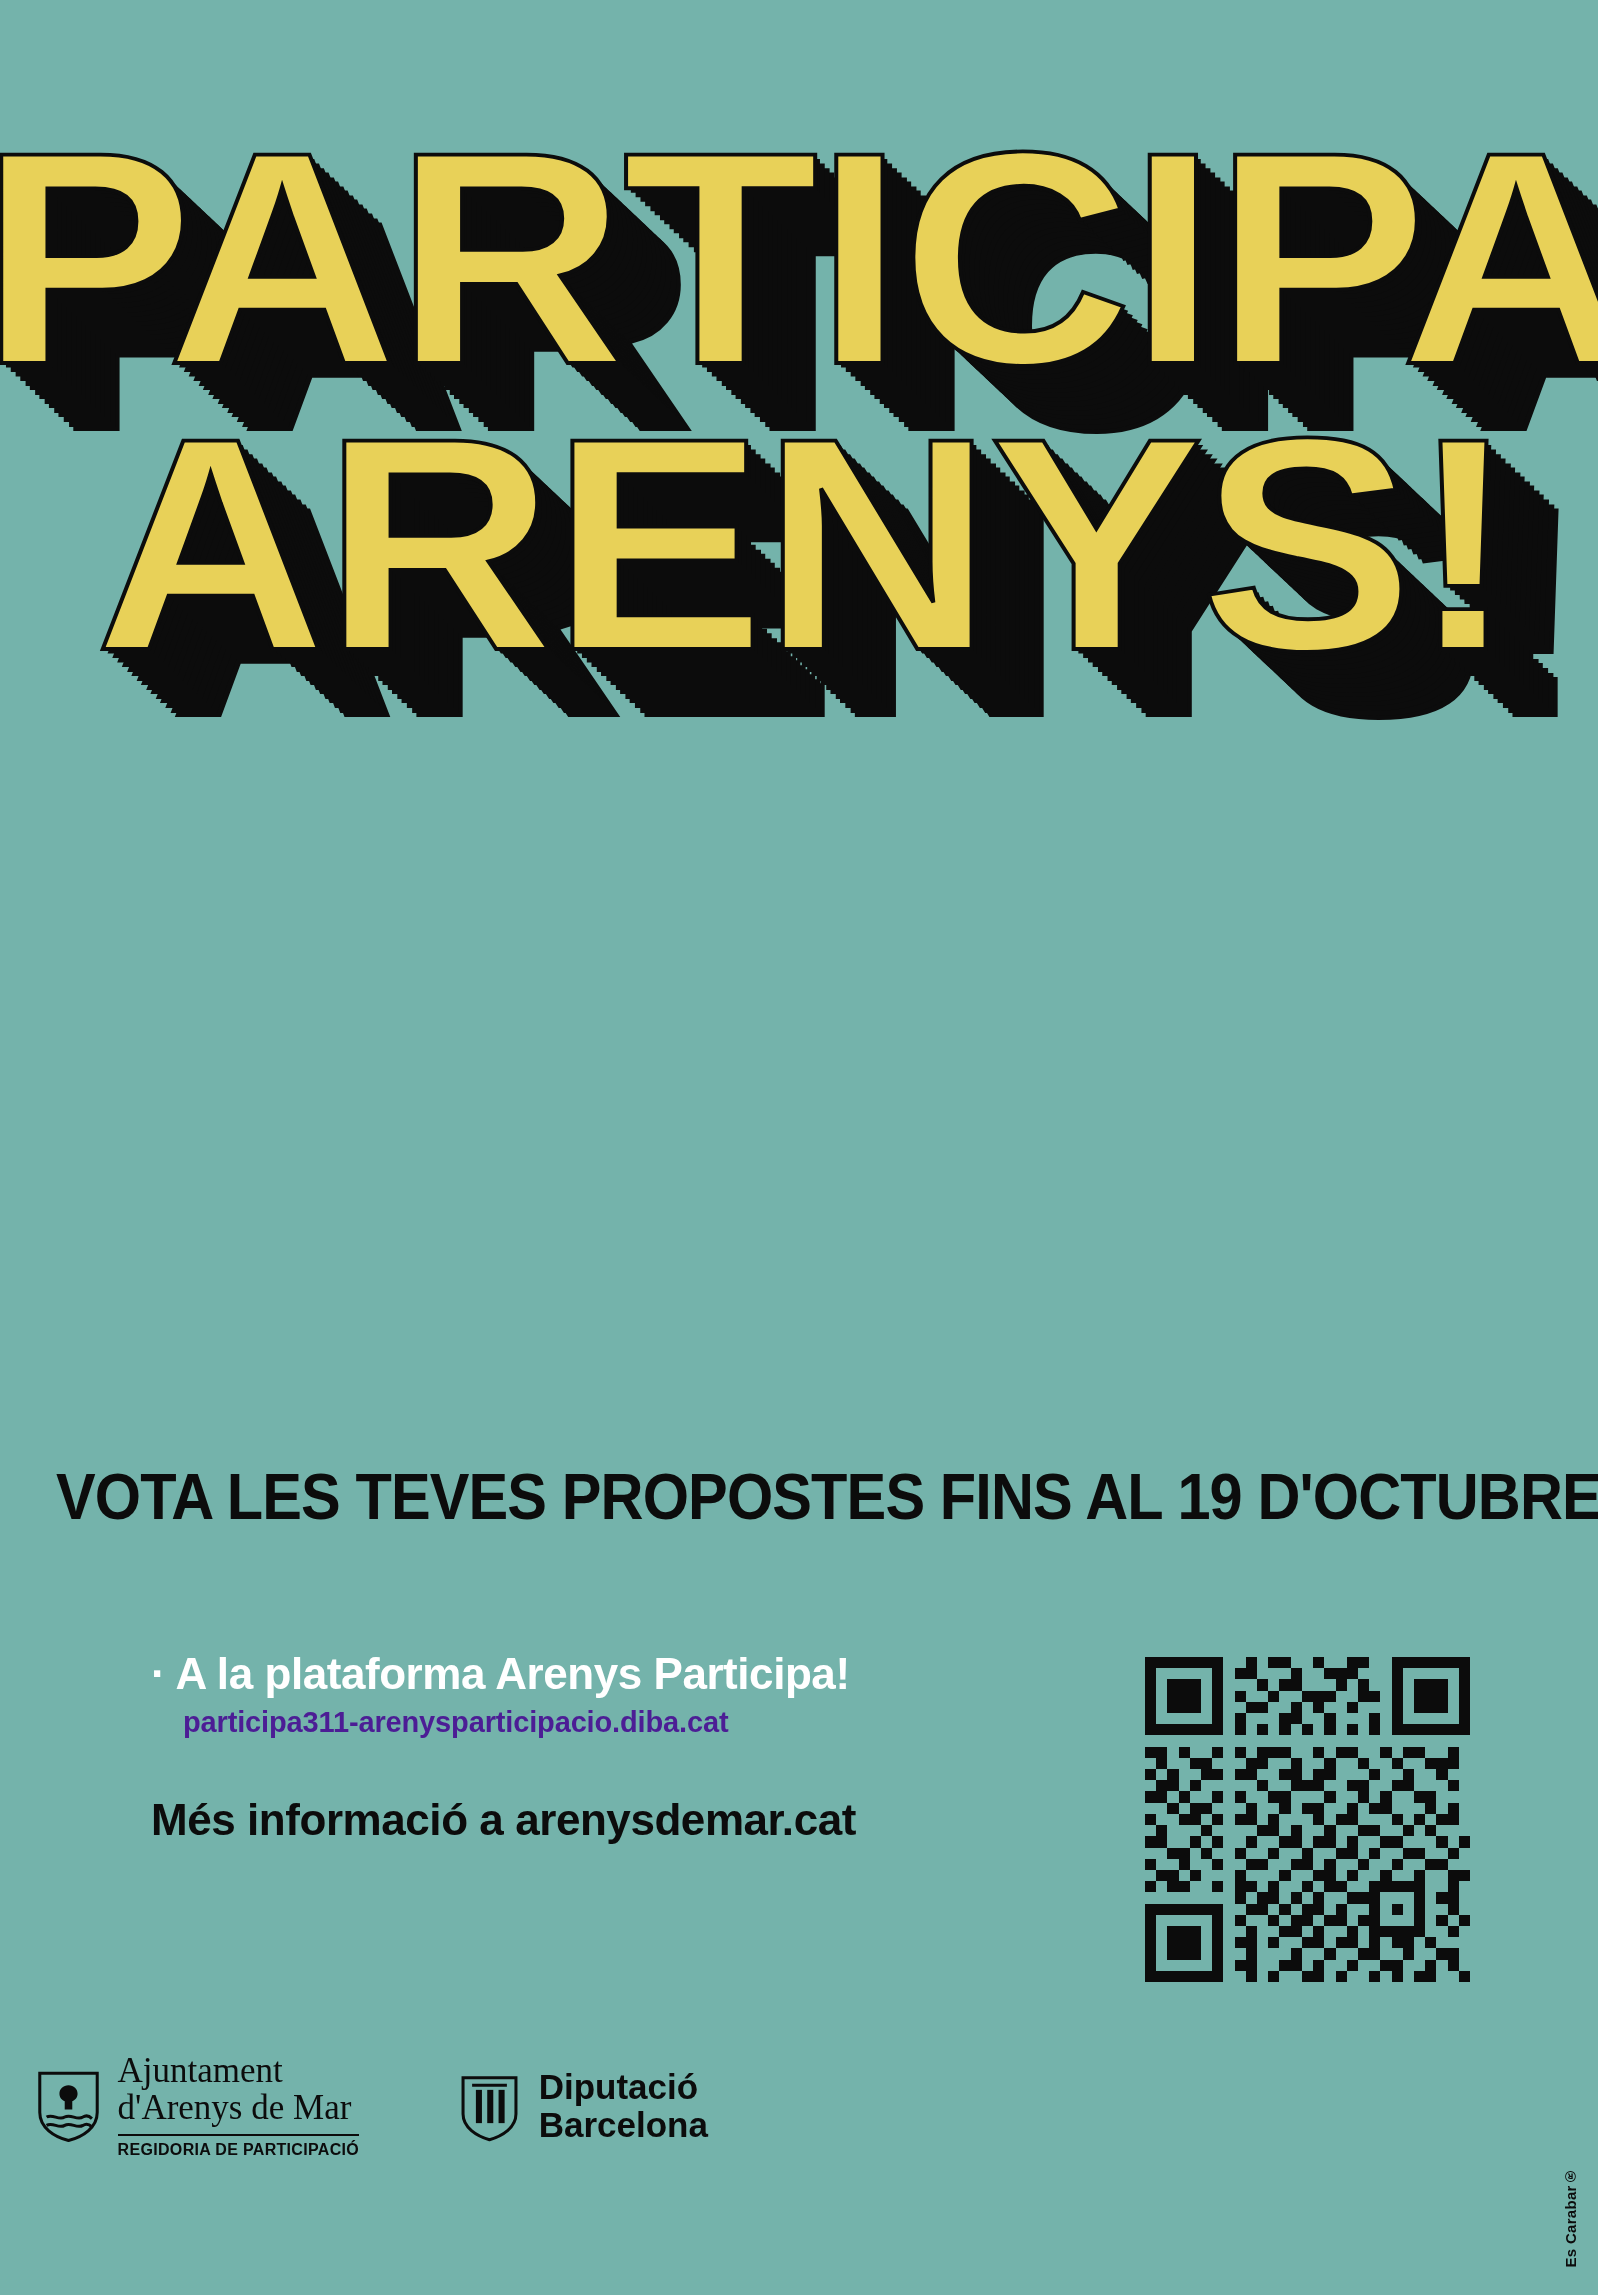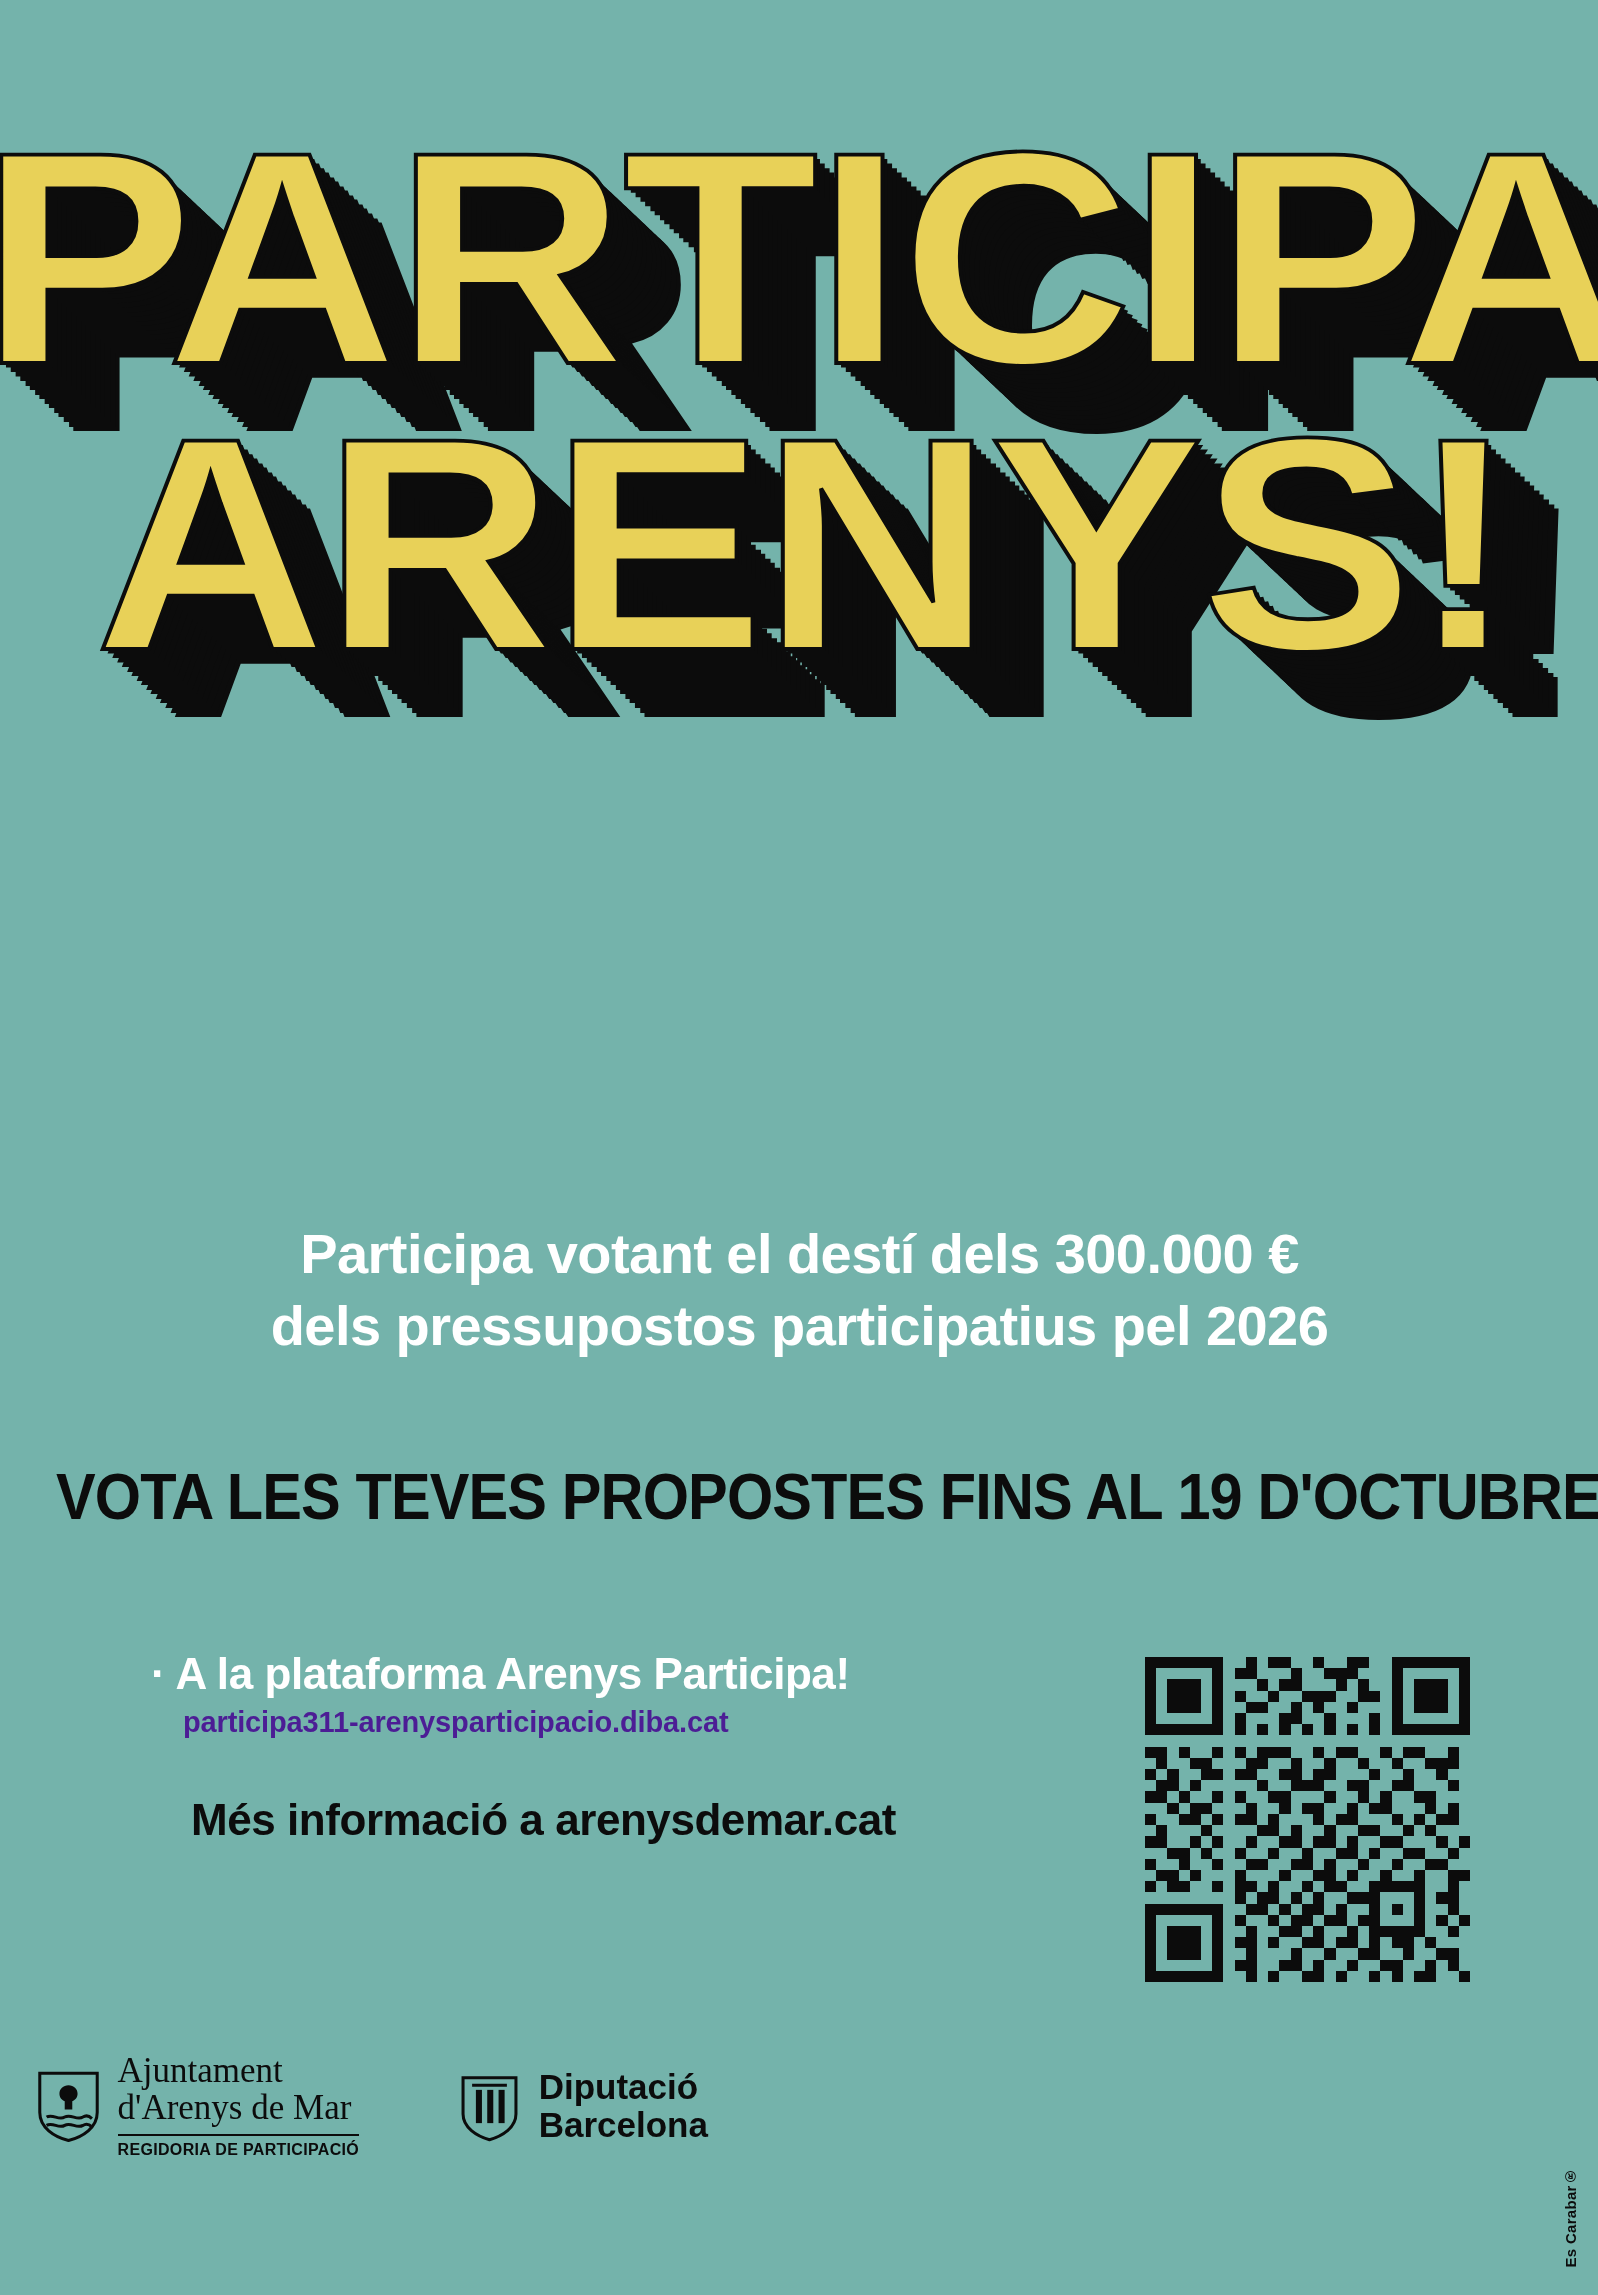--- a/index.html
+++ b/index.html
@@ -141,21 +141,20 @@
   .bullet-2 {
     margin-bottom: 0;
   }
 
   .more-info {
     color: #0c0c0c;
     font-weight: bold;
     font-size: 44px;
     letter-spacing: -0.01em;
     margin-top: 56px;
-    margin-left: 40px;
   }
 
   
   .qr-wrap {
     width: 325px;
     height: 325px;
     margin-top: 7.6px;
     flex: none;
   }
   .qr-wrap svg {
@@ -235,24 +234,20 @@
 </head>
 <body>
 
 <div class="poster">
 
   <div class="headline-block">
     <span class="headline-line hl1">PARTICIPA</span>
     <span class="headline-line hl2">ARENYS!</span>
   </div>
 
-  <div class="subtitle">
-    <div>Participa votant el destí dels 300.000 €</div>
-    <div>dels pressupostos participatius pel 2026</div>
-  </div>
 
   <div class="deadline">VOTA LES TEVES PROPOSTES FINS AL 19 D'OCTUBRE</div>
 
   <div class="info-row">
 
     <div class="bullets">
 
       <div class="bullet">
         <span>·</span>
         <span>A la plataforma Arenys Participa!</span>

